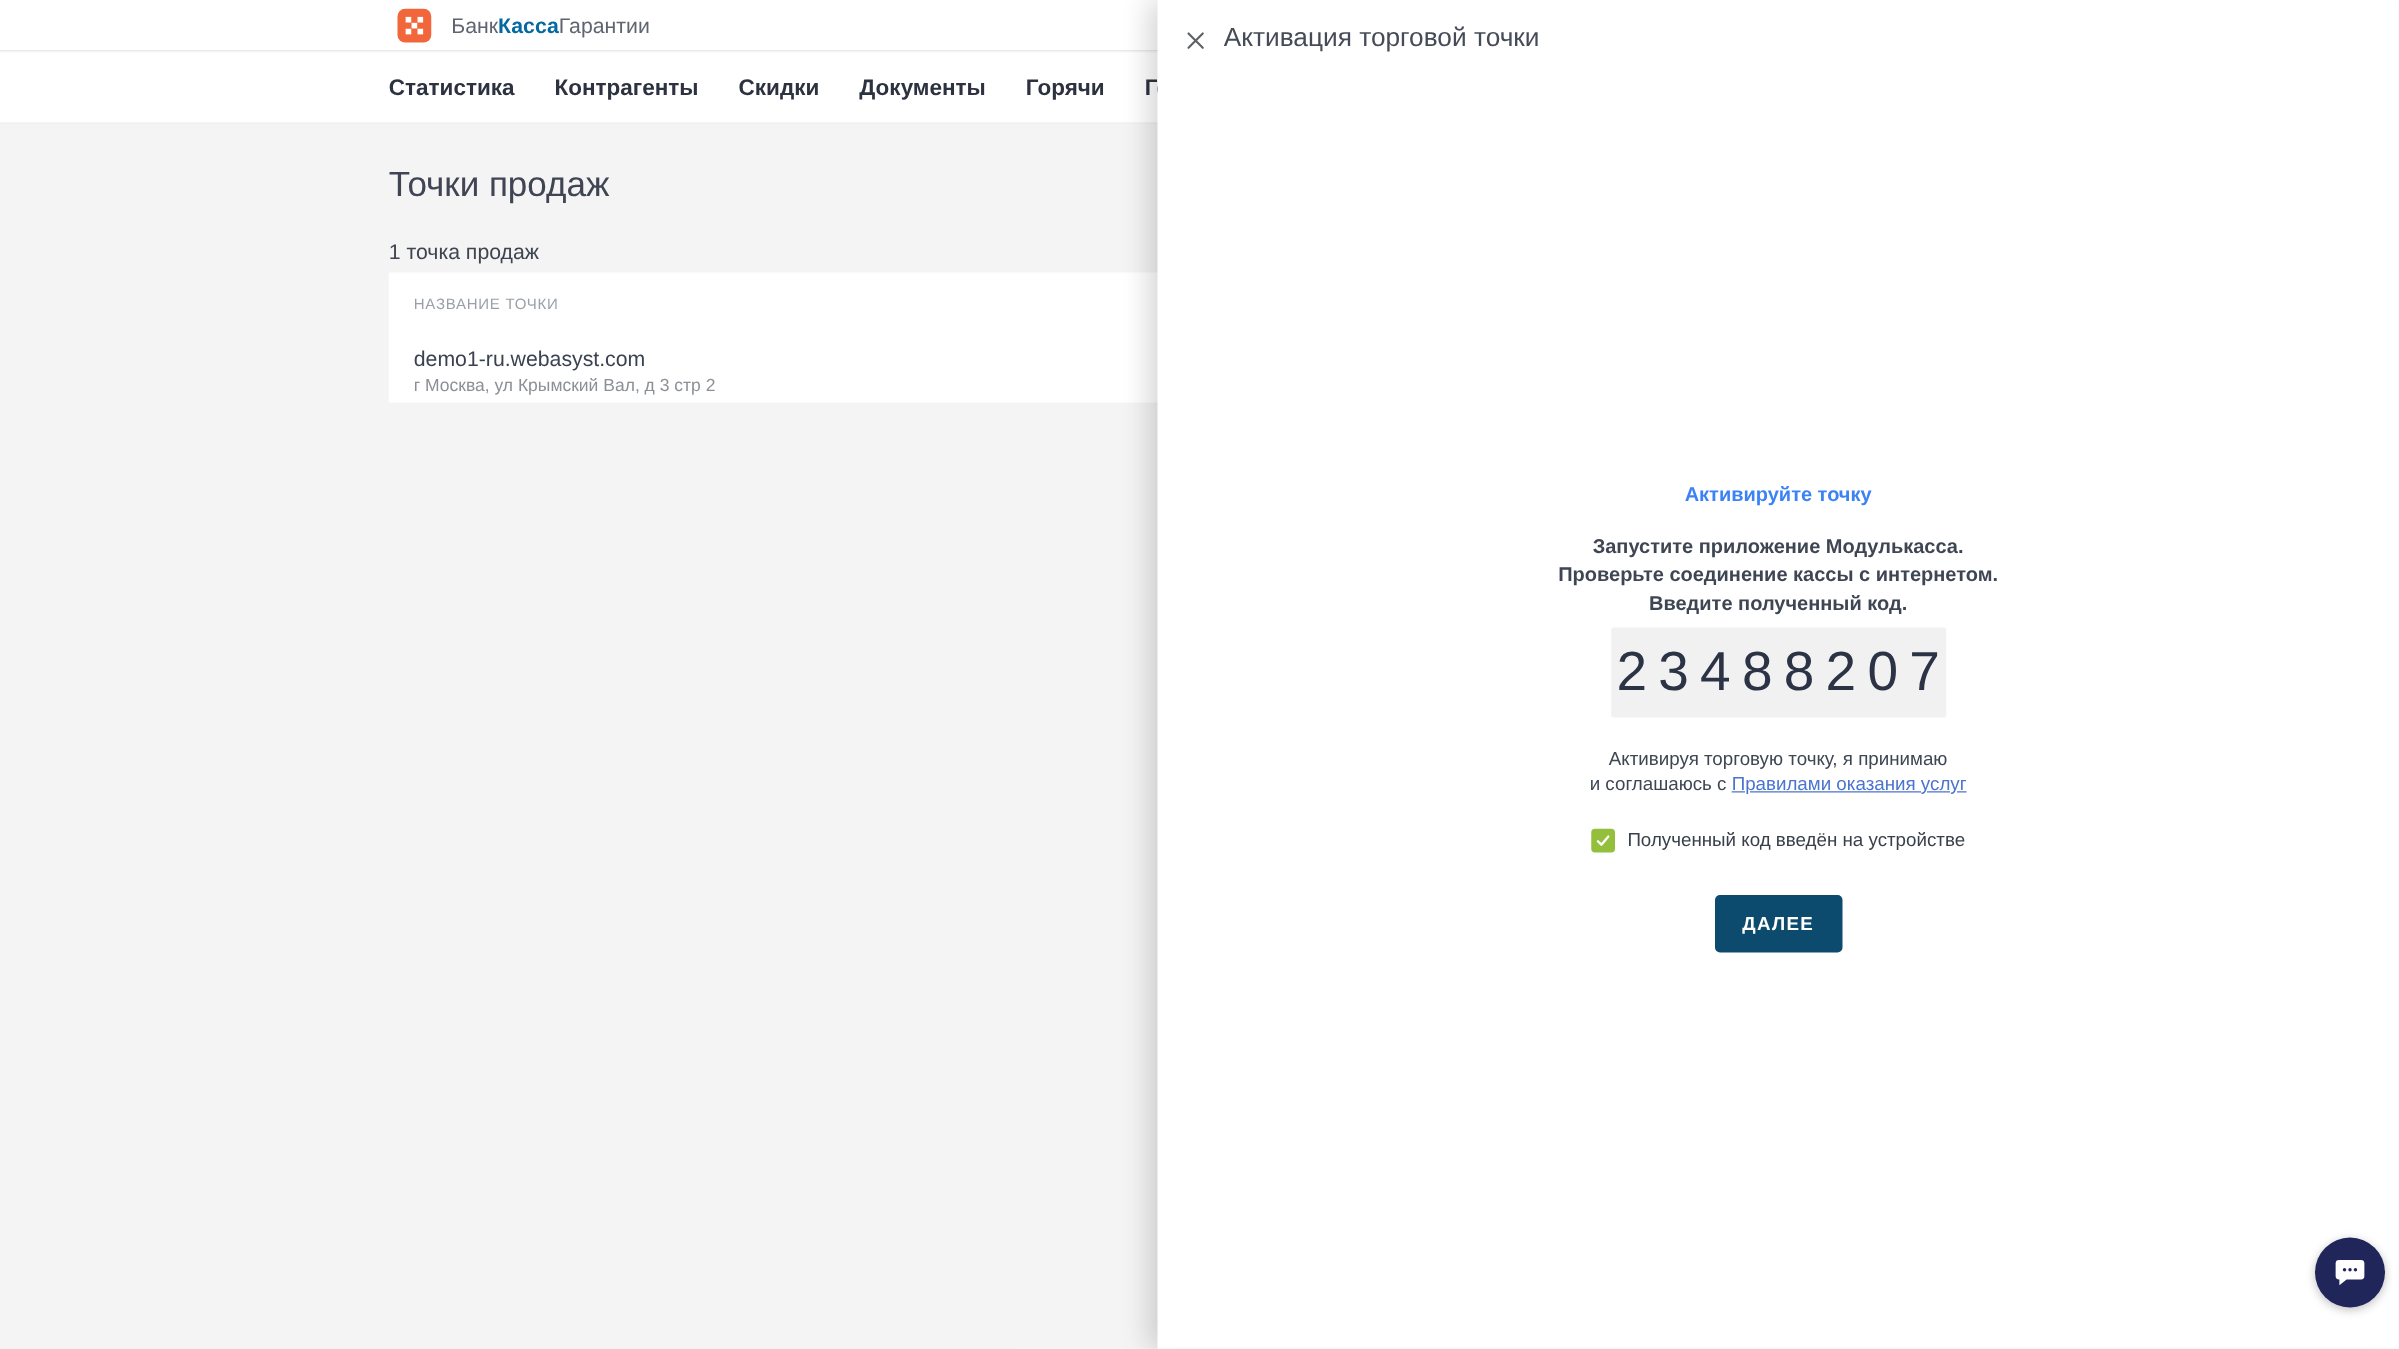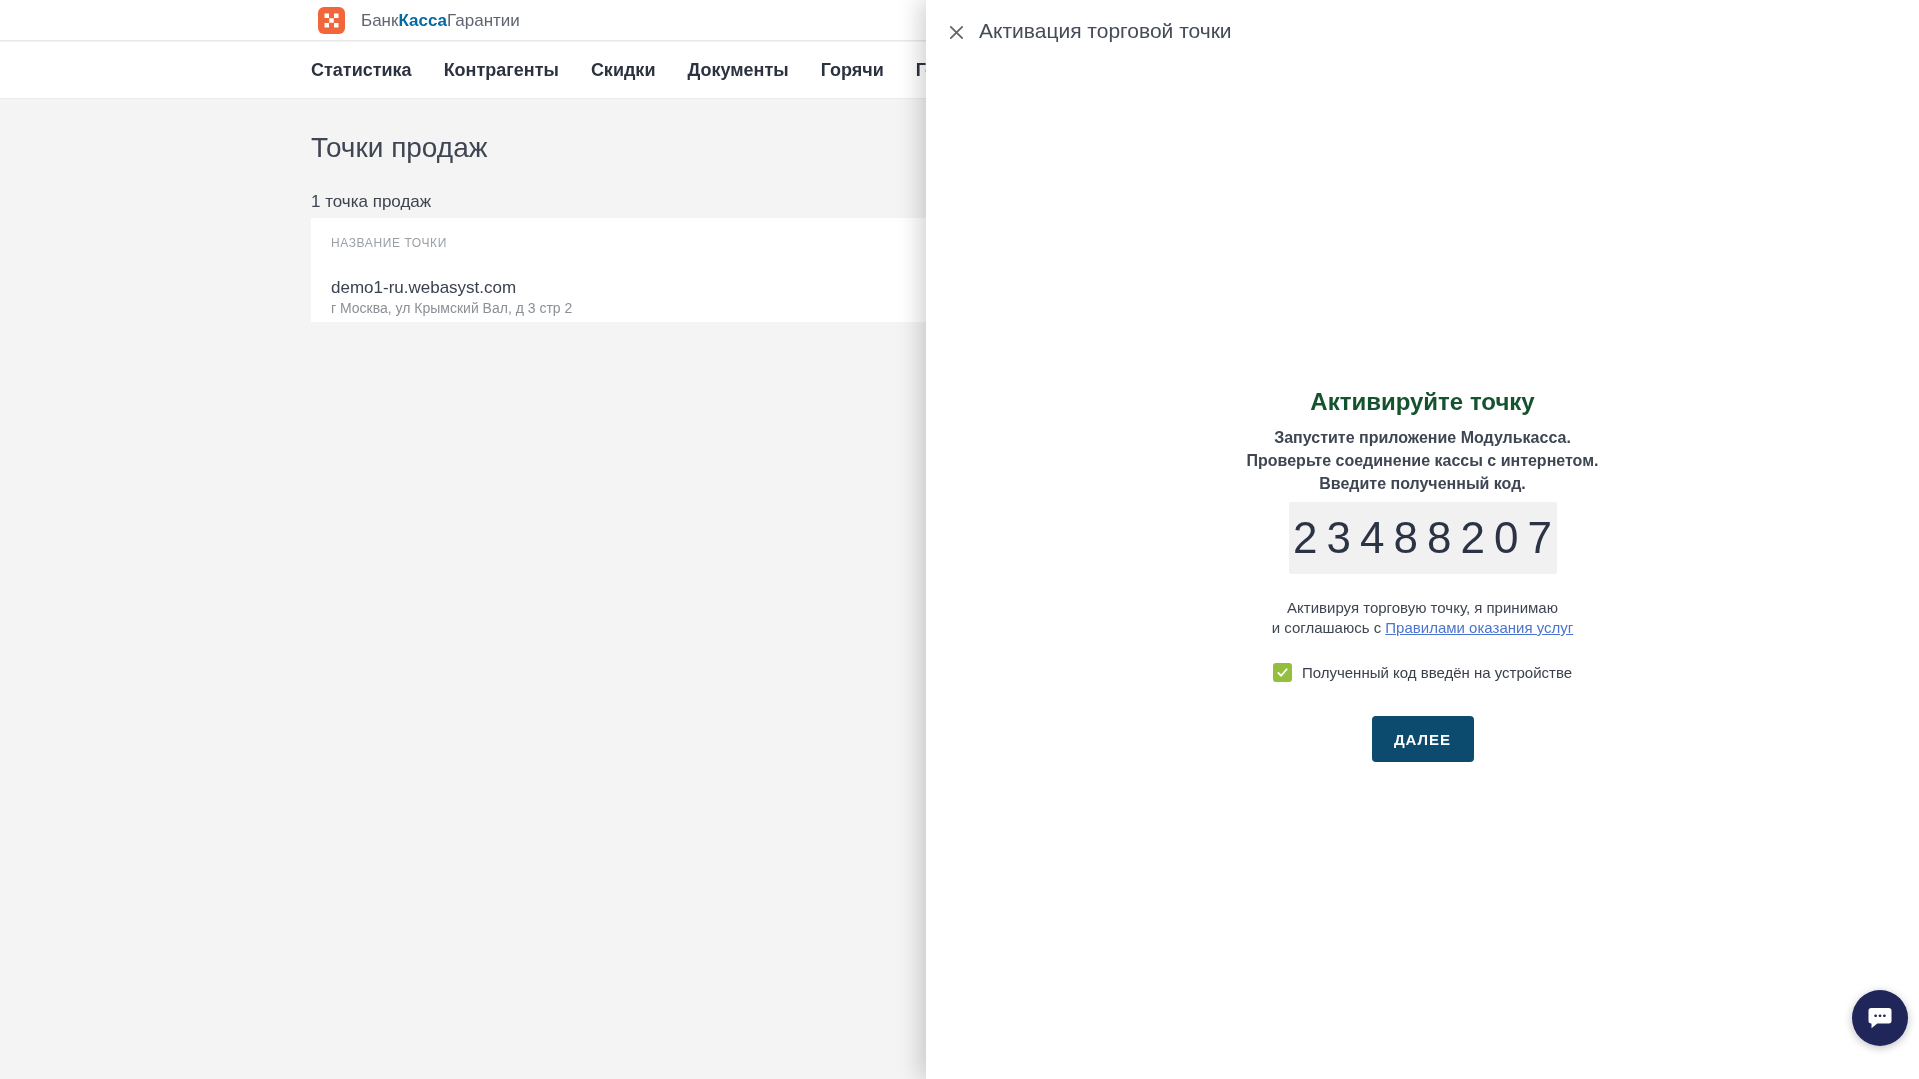--- a/index.html
+++ b/index.html
@@ -80,21 +80,21 @@
     cursor:pointer; display:flex; align-items:center; justify-content:center;
   }
   .modal-title {
     position:absolute; left:53px; top:19px;
     font-size:21px; color:#454b57;
   }
 
   .modal-body { position:absolute; left:0; right:0; top:0; text-align:center; }
   .activate-heading {
     position:absolute; left:0; right:0; top:388px;
-    font-size:24px; font-weight:bold; color:#14532d;
+    font-size:16px; font-weight:bold; color:#3b82f6;
   }
   .instructions {
     position:absolute; left:0; right:0; top:426px;
     font-size:16px; line-height:23px; color:#3f4653;font-weight:bold;
   }
   .code-box {
     position:absolute; left:50%; top:502px; transform:translateX(-50%);
     width:268px; height:72px; background:#f1f1f2; border-radius:2px;
     display:flex; align-items:center; justify-content:center;
   }

